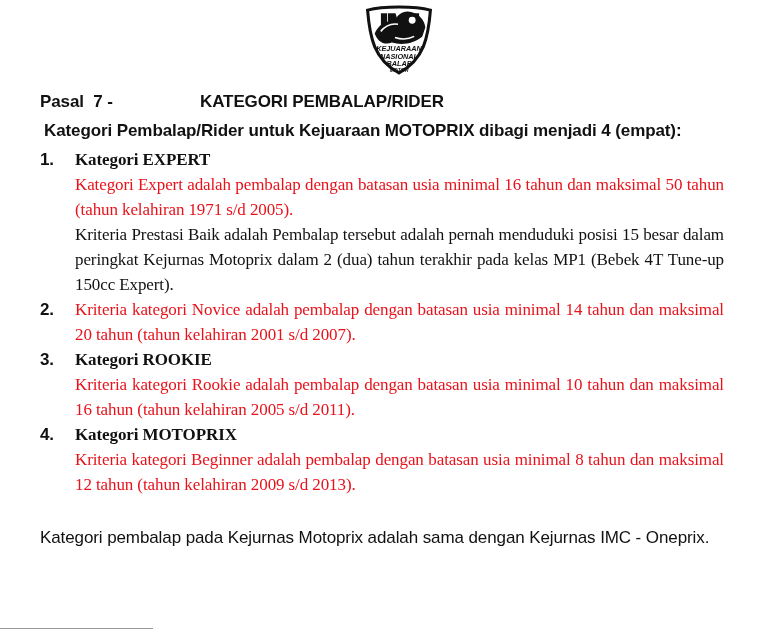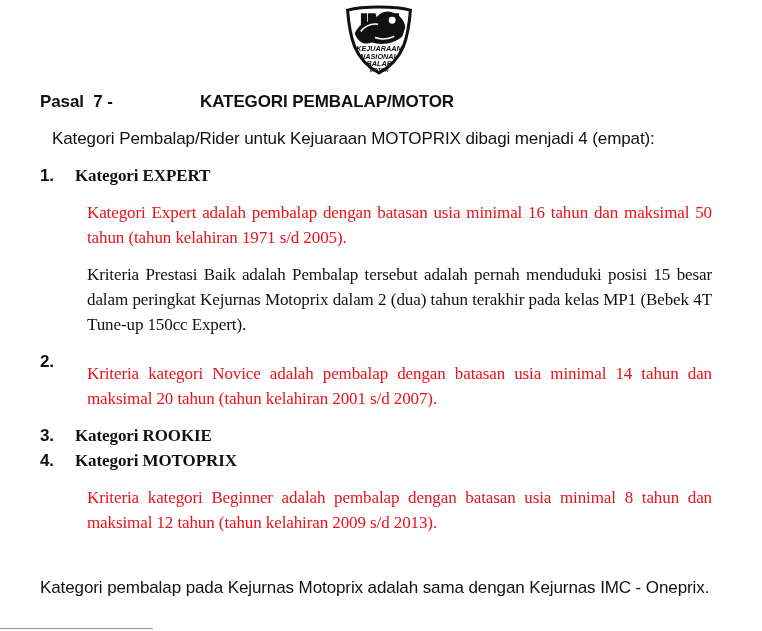--- a/index.html
+++ b/index.html
@@ -9,43 +9,43 @@
     position: relative;
     width: 762px;
     height: 631px;
     background: #ffffff;
     overflow: hidden;
     font-family: "Liberation Sans", sans-serif;
     color: var(--ink);
   }
   .logo {
     position: absolute;
-    left: 340px;
+    left: 360px;
     top: 3px;
     width: 78px;
     height: 74px;
   }
   .logo svg { width: 100%; height: 100%; display: block; }
   .content {
     position: absolute;
     left: 40px;
     top: 89px;
     width: 684px;
     font-size: 17px;
     line-height: 25px;
     letter-spacing: -0.1px;
   }
   .heading { display: flex; font-weight: 700; }
   .h-label { width: 160px; flex: none; white-space: pre; }
-  .intro { margin: 12px; }
+  .intro { margin: 4px; font-weight: bold; }
   .item { display: flex; }
   .item .num { width: 35px; flex: none; font-weight: 700; }
   .item .body { flex: 1; min-width: 0; font-family: Liberation Serif, serif; }
   .cat-title { font-weight: 700; }
-  p.para { margin: 12px; text-align: justify; }
+  p.para { margin: 0; text-align: justify; }
   p.para.red { color: var(--red); }
   p.para.black { color: var(--ink); }
   .footer { margin: 28px 0 0 0; text-align: justify; }
   .bottom-line {
     position: absolute;
     left: 0;
     top: 628px;
     width: 153px;
     height: 1px;
     background: #9a9a9a;
@@ -67,21 +67,21 @@
       <text x="38" y="47.5" text-anchor="middle" font-family="Liberation Sans, sans-serif" font-size="7.2" font-style="italic" font-weight="bold" fill="#111111">KEJUARAAN</text>
       <text x="38" y="55" text-anchor="middle" font-family="Liberation Sans, sans-serif" font-size="7.2" font-style="italic" font-weight="bold" fill="#111111">NASIONAL</text>
       <text x="38" y="62" text-anchor="middle" font-family="Liberation Sans, sans-serif" font-size="7.2" font-style="italic" font-weight="bold" fill="#111111">BALAP</text>
       <text x="38" y="67.8" text-anchor="middle" font-family="Liberation Sans, sans-serif" font-size="5" font-style="italic" font-weight="bold" fill="#111111">MOTOR</text>
     </svg>
   </div>
 
   <div class="content">
     <div class="heading">
       <span class="h-label">Pasal  7 -</span>
-      <span class="h-title">KATEGORI PEMBALAP/MOTOR</span>
+      <span class="h-title">KATEGORI PEMBALAP/RIDER</span>
     </div>
     <p class="intro">Kategori Pembalap/Rider untuk Kejuaraan MOTOPRIX dibagi menjadi 4 (empat):</p>
     <div id="category-list">
         <div class="item">
           <div class="num">1.</div>
           <div class="body">
             <div class="cat-title">Kategori EXPERT</div>
             <p class="para red">Kategori Expert adalah pembalap dengan batasan usia minimal 16 tahun dan maksimal 50 tahun (tahun kelahiran 1971 s/d 2005).</p>
             <p class="para black">Kriteria Prestasi Baik adalah Pembalap tersebut adalah pernah menduduki posisi 15 besar dalam peringkat Kejurnas Motoprix dalam 2 (dua) tahun terakhir pada kelas MP1 (Bebek 4T Tune-up 150cc Expert).</p>
           </div>
@@ -89,20 +89,21 @@
         <div class="item">
           <div class="num">2.</div>
           <div class="body">
             <p class="para red">Kriteria kategori Novice adalah pembalap dengan batasan usia minimal 14 tahun dan maksimal 20 tahun (tahun kelahiran 2001 s/d 2007).</p>
           </div>
         </div>
         <div class="item">
           <div class="num">3.</div>
           <div class="body">
             <div class="cat-title">Kategori ROOKIE</div>
+            <p class="para red">Kriteria kategori Rookie adalah pembalap dengan batasan usia minimal 10 tahun dan maksimal 16 tahun (tahun kelahiran 2005 s/d 2011).</p>
           </div>
         </div>
         <div class="item">
           <div class="num">4.</div>
           <div class="body">
             <div class="cat-title">Kategori MOTOPRIX</div>
             <p class="para red">Kriteria kategori Beginner adalah pembalap dengan batasan usia minimal 8 tahun dan maksimal 12 tahun (tahun kelahiran 2009 s/d 2013).</p>
           </div>
         </div>
       </div>

